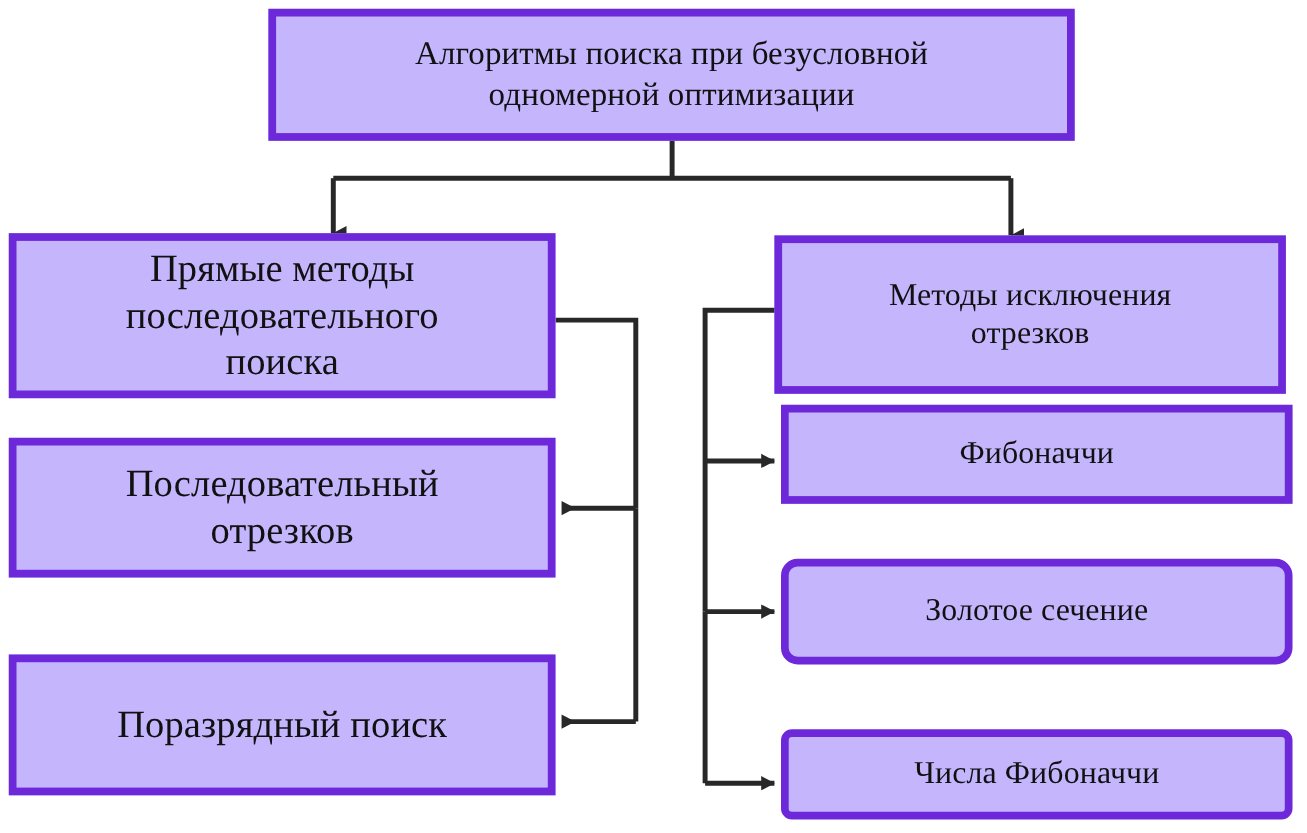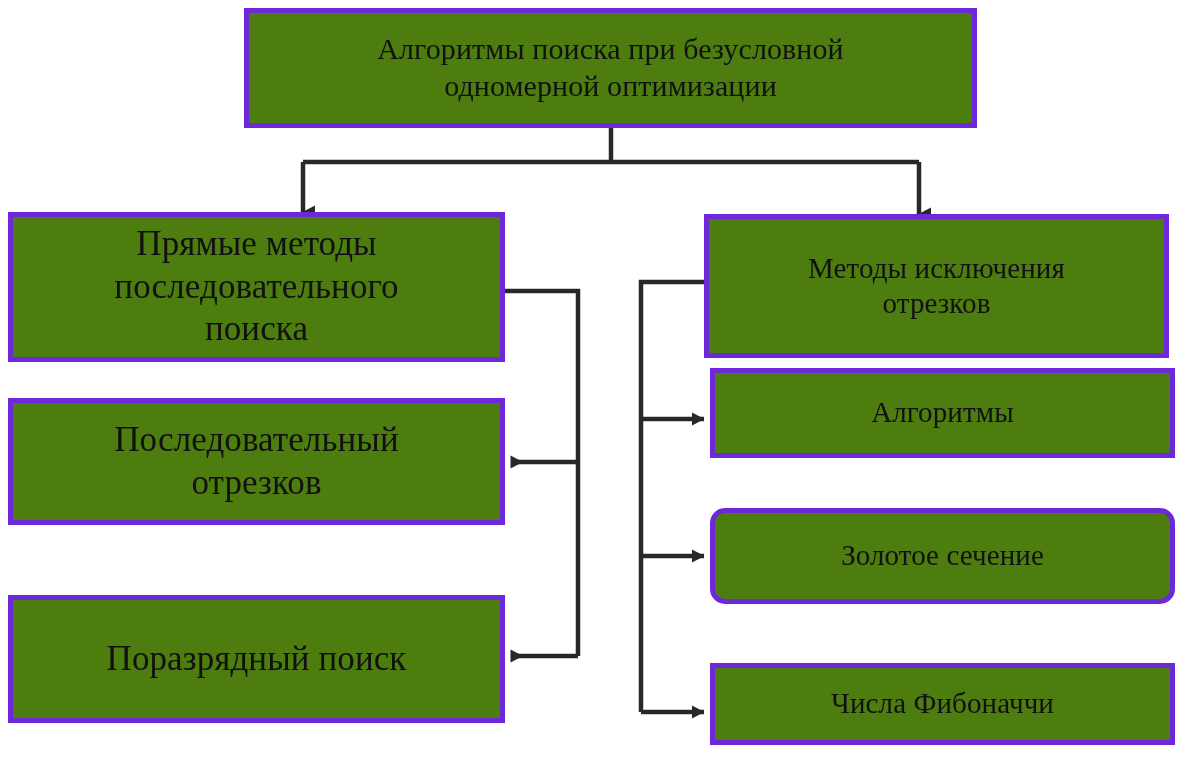--- a/index.html
+++ b/index.html
@@ -23,22 +23,22 @@
     position: absolute;
     top: 0;
     left: 0;
     width: 1188px;
     height: 757px;
     pointer-events: none;
   }
   .node {
     position: absolute;
     box-sizing: border-box;
-    background: #4d7c0f;
-    border: 5px solid #6d28d9;
+    background: #c4b5fd;
+    border: 7px solid #6d28d9;
     display: flex;
     align-items: center;
     justify-content: center;
     text-align: center;
     z-index: 2;
   }
   .node-label {
     display: block;
     width: 100%;
     padding: 0 10px;
@@ -113,24 +113,24 @@
   <div class="node t-left" style="left:8px; top:595px; width:497px; height:128px;">
     <span class="node-label">Поразрядный поиск</span>
   </div>
 
   <div class="node t-right" style="left:704px; top:214px; width:465px; height:144px;">
     <span class="node-label">Методы исключения
 отрезков</span>
   </div>
 
   <div class="node t-right" style="left:710px; top:368px; width:465px; height:90px;">
-    <span class="node-label">Алгоритмы</span>
+    <span class="node-label">Фибоначчи</span>
   </div>
 
   <div class="node t-right" style="left:710px; top:508px; width:465px; height:96px;border-radius:15px;">
     <span class="node-label">Золотое сечение</span>
   </div>
 
-  <div class="node t-right" style="left:710px; top:663px; width:465px; height:82px;">
+  <div class="node t-right" style="left:710px; top:663px; width:465px; height:82px;border-radius:10px;">
     <span class="node-label">Числа Фибоначчи</span>
   </div>
 
 </div>
 
 </body></html>

